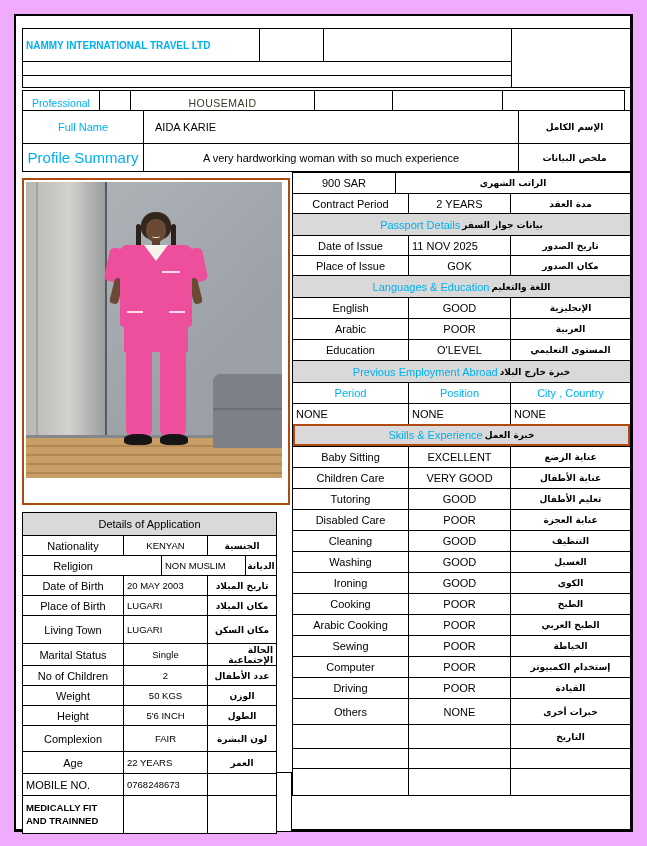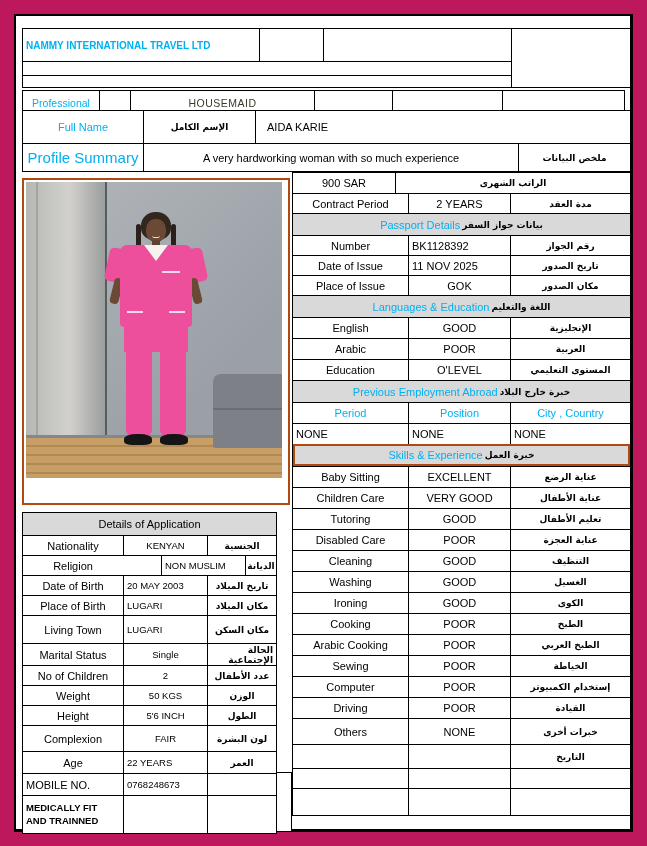--- a/index.html
+++ b/index.html
@@ -1,16 +1,16 @@
 <!DOCTYPE html>
 <html><head>
 <meta charset="utf-8">
 <style>
   html,body{margin:0;padding:0;background:#fff;}
-  .page{position:relative;width:647px;height:846px;background:#be185d;font-family:"Liberation Sans",sans-serif;color:#000;overflow:hidden;}
+  .page{position:relative;width:647px;height:846px;background:#f0abfc;font-family:"Liberation Sans",sans-serif;color:#000;overflow:hidden;}
   .frame{position:absolute;left:14px;top:14px;width:614px;height:813px;border:2px solid #000;border-right-width:3px;border-bottom-width:3px;background:#fff;}
   .abs{position:absolute;box-sizing:border-box;}
   .tbl{border:1px solid #000;background:#fff;}
   .row{display:flex;border-top:1px solid #000;align-items:stretch;box-sizing:border-box;}
   .row:first-child{border-top:0;}
   .cell{display:flex;align-items:center;justify-content:center;border-left:1px solid #000;box-sizing:border-box;overflow:hidden;padding:0 3px;}
   .cell:first-child{border-left:0;}
   .lbl{font-size:11px;}
   .val{font-size:11px;}
   .small{font-size:9.5px;}
@@ -97,24 +97,24 @@
       <div class="cell" style="width:110px;"></div>
       <div class="cell" style="flex:1;"></div>
     </div>
   </div>
 
   <div class="abs tbl" style="left:22px;top:110px;width:609px;height:34px;">
     <div class="row" style="height:100%;">
       <div class="cell" style="width:120px;">
           <span class="cyan" style="font-size:11px;">Full Name</span>
         </div>
-      <div class="cell ar" style="flex:1;">الإسم الكامل</div>
       <div class="cell left" style="width:375px;">
           <span class="val" style="padding-left:8px;">AIDA KARIE</span>
         </div>
+      <div class="cell ar" style="flex:1;">الإسم الكامل</div>
     </div>
   </div>
 
   <div class="abs tbl" style="left:22px;top:143px;width:609px;height:29px;">
     <div class="row" style="height:100%;">
       <div class="cell" style="width:120px;">
           <span class="cyan" style="font-size:15px;">Profile Summary</span>
         </div>
       <div class="cell" style="width:375px;">
           <span class="val">A very hardworking woman with so much experience</span>
@@ -244,25 +244,20 @@
         <div class="cell val" style="width: 102px;">2 YEARS</div>
         <div class="cell ar" style="flex: 1 1 0%;">مدة العقد</div>
       </div>
       <div class="row section" style="height: 22px; flex: 0 0 22px;">
         <div class="cell">
           <span class="en">Passport Details</span>
           <span class="arx">بيانات جواز السفر</span>
         </div>
       </div>
       <div class="row" style="height: 20px; flex: 0 0 20px;">
-        <div class="cell lbl" style="width: 115px;">Number</div>
-        <div class="cell val left" style="width: 102px;">BK1128392</div>
-        <div class="cell ar" style="flex: 1 1 0%;">رقم الجواز</div>
-      </div>
-      <div class="row" style="height: 20px; flex: 0 0 20px;">
         <div class="cell lbl" style="width: 115px;">Date of Issue</div>
         <div class="cell val left" style="width: 102px;">11 NOV 2025</div>
         <div class="cell ar" style="flex: 1 1 0%;">تاريخ الصدور</div>
       </div>
       <div class="row" style="height: 20px; flex: 0 0 20px;">
         <div class="cell lbl" style="width: 115px;">Place of Issue</div>
         <div class="cell val" style="width: 102px;">GOK</div>
         <div class="cell ar" style="flex: 1 1 0%;">مكان الصدور</div>
       </div>
       <div class="row section" style="height: 22px; flex: 0 0 22px;">

